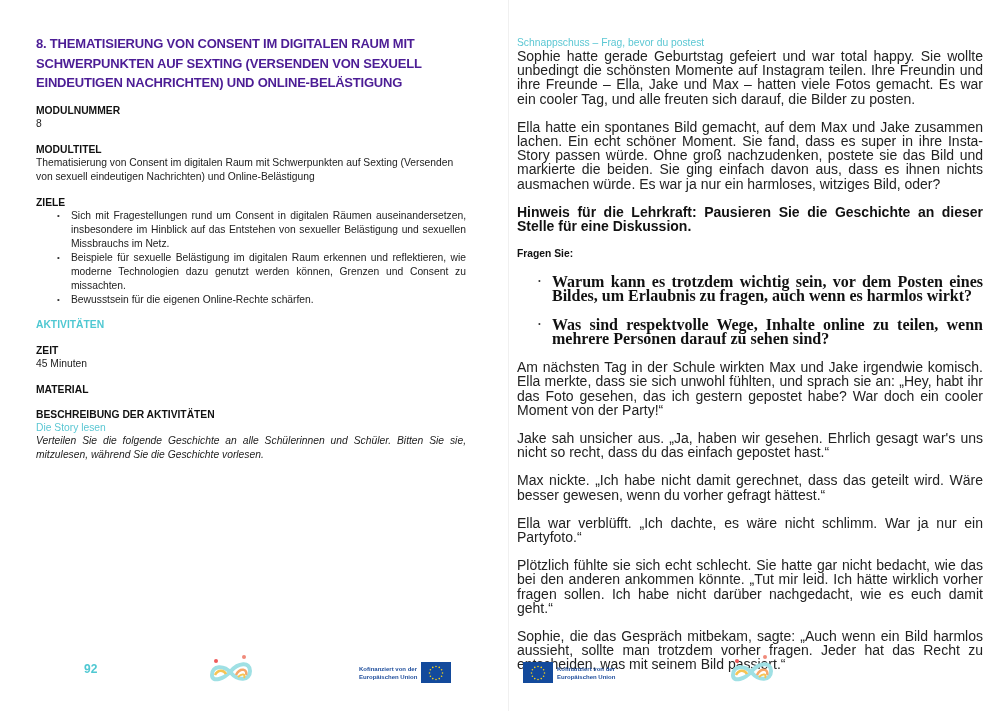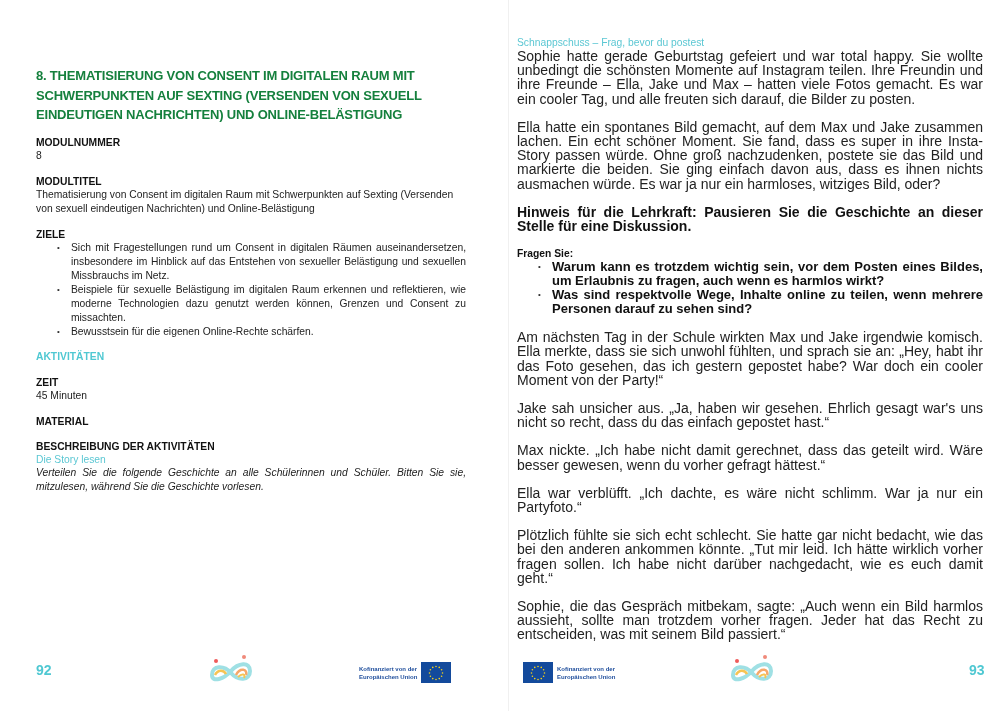--- a/index.html
+++ b/index.html
@@ -9,29 +9,28 @@
   .spread { position: absolute; left: 0; top: 0; width: 1000px; height: 711px; display: flex; }
   .page { position: relative; height: 711px; background: #ffffff; }
   .page-left { width: 508px; }
   .page-right { width: 492px; border-left: 1px solid #f0f0f0; }
 
   .content { position: absolute; }
   .page-left .content { left: 36px; top: 34px; width: 430px; }
   .page-right .content { left: 8px; top: 36px; width: 466px; }
 
   .title {
-    color: #15803d;
+    color: #4c1d95;
     font-family: "Liberation Sans", sans-serif;
     font-weight: bold;
     font-size: 13px;
     line-height: 19.5px;
     letter-spacing: -0.2px;
     text-transform: uppercase;
     margin-bottom: 11px;
-    margin-top: 32px;
   }
 
   .label {
     font-family: "Liberation Sans", sans-serif;
     font-weight: bold;
     font-size: 10.3px;
     line-height: 13px;
     color: #111;
   }
   .value {
@@ -96,45 +95,47 @@
     font-family: "Liberation Sans", sans-serif;
     font-weight: bold;
     font-size: 10.3px;
     line-height: 13px;
     color: #111;
   }
   ul.bold-bullets { list-style: none; margin-left: 22px; margin-bottom: 14px; }
   ul.bold-bullets li {
     position: relative;
     padding-left: 13px;
-    font-family: Liberation Sans, sans-serif;
-    font-weight: bold;
-    font-size: 13px;
+    font-family: Liberation Serif, serif;
+    font-weight: bold;
+    font-size: 16px;
     line-height: 14px;
     text-align: justify;
     color: #111;
+    margin-top: 15px;
   }
   ul.bold-bullets li::before {
     content: "•";
     position: absolute;
     left: -1px;
     top: 0;
     font-size: 8px;
     font-weight: normal;
     color: #333;
   }
 
   
   .page-number {
     position: absolute;
     top: 662px;
     font-family: "Liberation Sans", sans-serif;
     font-weight: bold;
-    font-size: 14px;
+    font-size: 12px;
     color: #4fc8d2;
+    margin-left: 48px;
   }
   .page-left .page-number { left: 36px; }
   .page-right .page-number { left: 460px; }
 
   .logo { position: absolute; top: 653px; width: 50px; height: 34px; }
   .page-left .logo { left: 206px; }
   .page-right .logo { left: 218px; }
 
   .eu-badge { position: absolute; top: 662px; display: flex; align-items: center; gap: 4px; }
   .page-left .eu-badge { left: 359px; }

